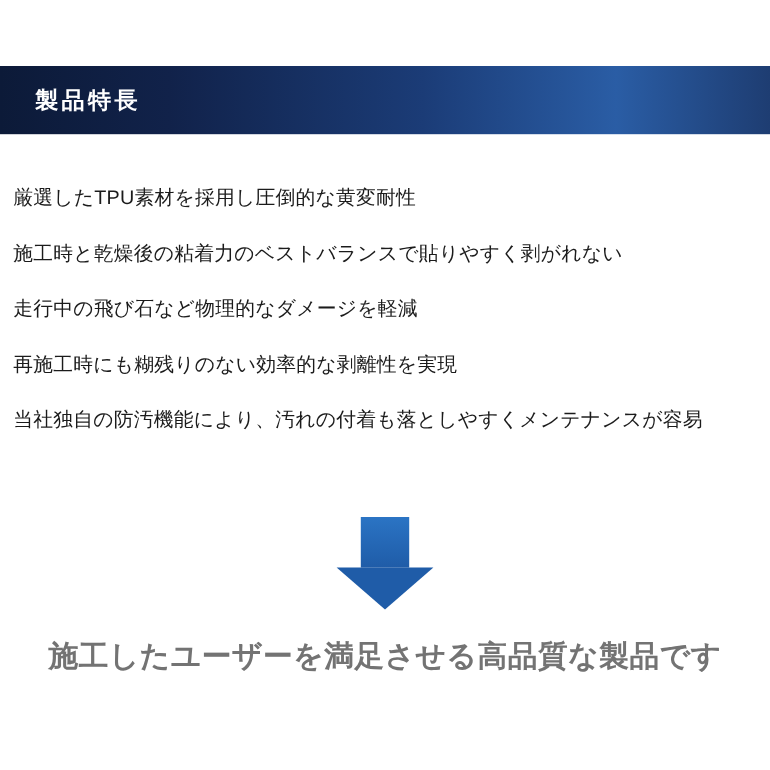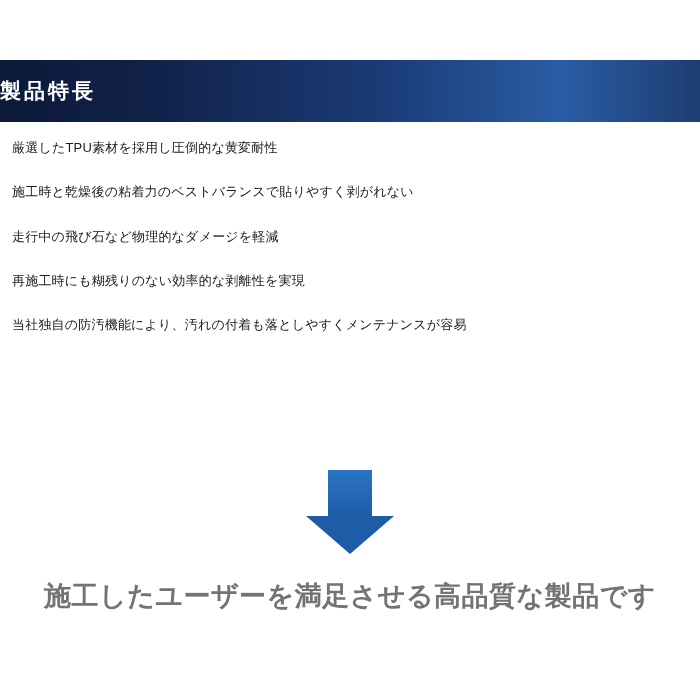--- a/index.html
+++ b/index.html
@@ -29,36 +29,38 @@
     height: 62px;
     background: linear-gradient(90deg, #0c1a38 0%, #11224a 22%, #1b3c77 55%, #2a5da5 80%, #1e3d72 100%);
     display: flex;
     align-items: center;
   }
   .header-title {
     color: #ffffff;
     font-size: 21px;
     font-weight: bold;
     letter-spacing: 3px;
+    margin-left: 32px;
   }
   
   .features {
     position: absolute;
     left: 0;
     top: 140px;
     width: 700px;
   }
   .feature-item {
-    font-size: 13px;
+    font-size: 18px;
     color: #1b1b1b;
     line-height: 1.25;
     padding: 0 0 0 12px;
     margin-bottom: 28px;
     letter-spacing: 0.2px;
     white-space: nowrap;
+    margin-top: 28px;
   }
   
   .arrow-wrap {
     position: absolute;
     left: 0;
     top: 470px;
     width: 700px;
     display: flex;
     justify-content: center;
   }

